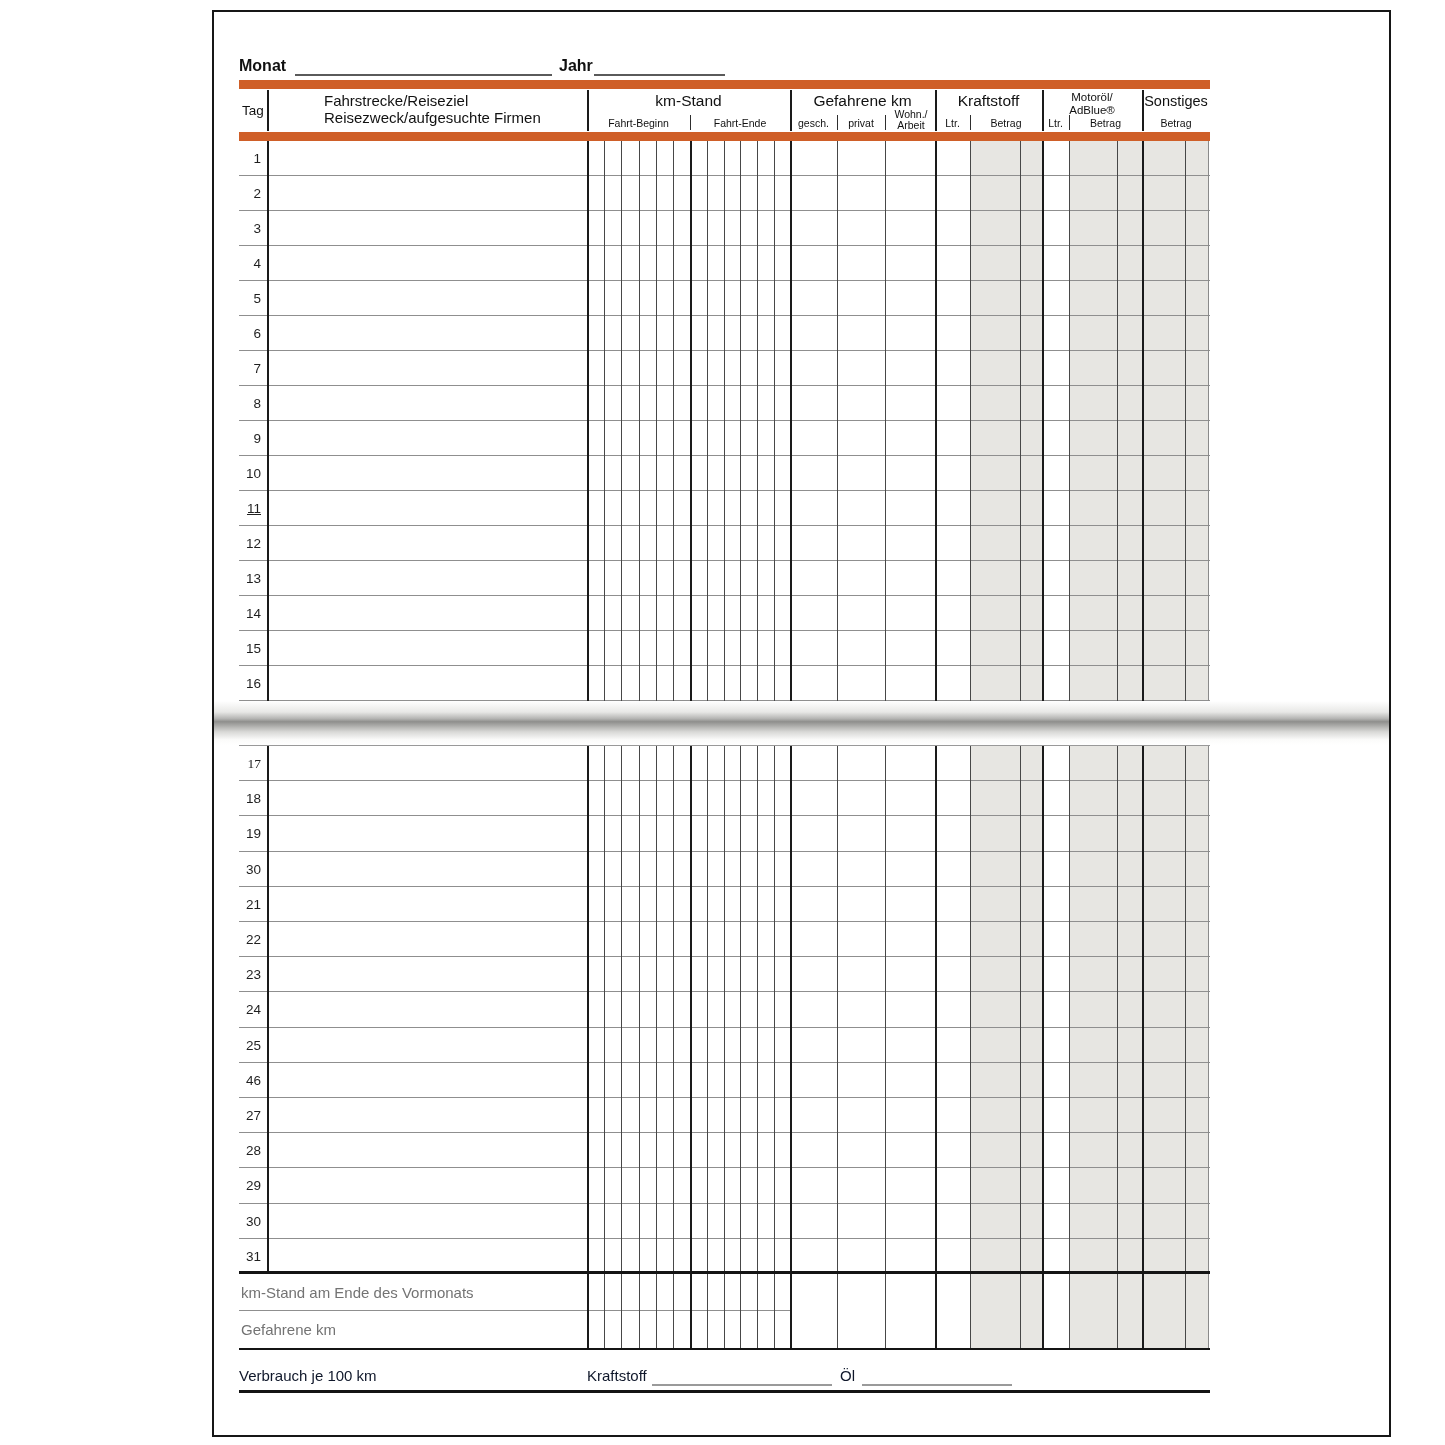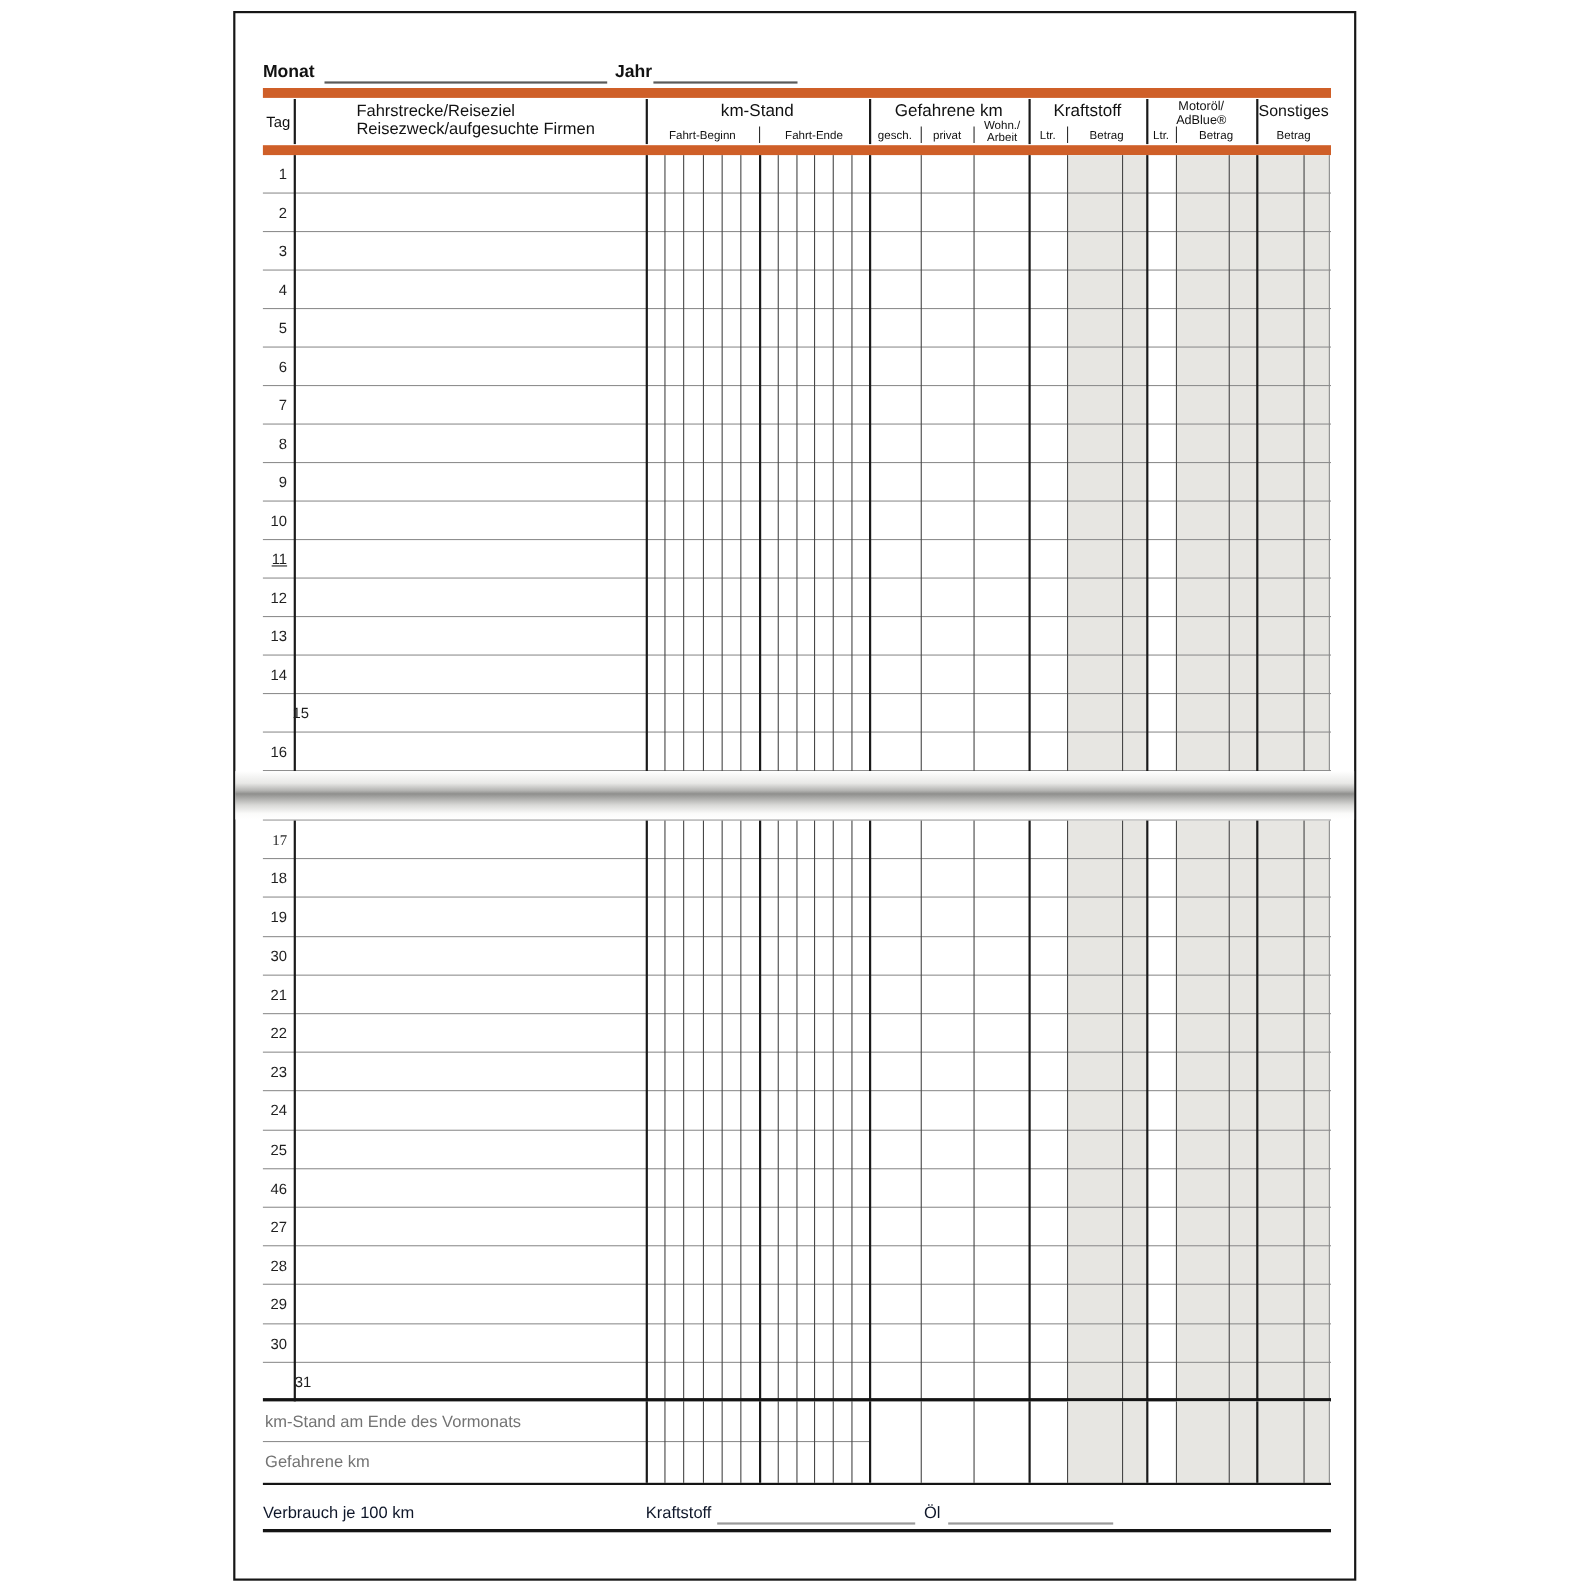--- a/index.html
+++ b/index.html
@@ -1,18 +1,18 @@
 <!DOCTYPE html>
 <html style="--accent: #cf5f28; --shade: #e7e6e2; --fold: #8f8f8d;"><head>
 <meta charset="utf-8">
 <style>
   html,body{margin:0;padding:0;background:#fff;}
   .canvas{position:relative;width:1445px;height:1445px;background:#ffffff;
           font-family:"Liberation Sans",sans-serif;overflow:hidden;}
-  .sheet{position:absolute;left:212px;top:10px;width:1021px;height:1427px;
+  .sheet{position:absolute;left:212px;top:10px;width:1179px;height:1427px;
          border:2px solid #161616;box-sizing:border-box;background:#ffffff;}
   .fieldlbl{position:absolute;font-size:16px;font-weight:bold;color:#111;white-space:nowrap;}
   .rule{position:absolute;height:1.5px;background:#5a5a5a;}
   .rule2{position:absolute;height:2px;background:#9a9a9a;}
   .bar{position:absolute;left:25px;width:971px;height:9px;background:var(--accent);}
   .hdr{position:absolute;left:25px;top:77px;width:971px;height:43px;}
   .hv{position:absolute;top:1px;bottom:1px;width:2px;background:#1a1a1a;}
   .hv2{position:absolute;bottom:2px;height:15px;width:1px;background:#2e2e2e;}
   .hl{position:absolute;top:3px;height:18px;line-height:18px;text-align:center;
       font-size:15.5px;color:#111;white-space:nowrap;}
@@ -147,21 +147,21 @@
         <div class="daynum" style="left: 0px; top: 140px; width: 22px; height: 35px; line-height: 35px;">5</div>
         <div class="daynum" style="left: 0px; top: 175px; width: 22px; height: 35px; line-height: 35px;">6</div>
         <div class="daynum" style="left: 0px; top: 210px; width: 22px; height: 35px; line-height: 35px;">7</div>
         <div class="daynum" style="left: 0px; top: 245px; width: 22px; height: 35px; line-height: 35px;">8</div>
         <div class="daynum" style="left: 0px; top: 280px; width: 22px; height: 35px; line-height: 35px;">9</div>
         <div class="daynum" style="left: 0px; top: 315px; width: 22px; height: 35px; line-height: 35px;">10</div>
         <div class="daynum" style="left: 0px; top: 350px; width: 22px; height: 35px; line-height: 35px; text-decoration: underline;">11</div>
         <div class="daynum" style="left: 0px; top: 385px; width: 22px; height: 35px; line-height: 35px;">12</div>
         <div class="daynum" style="left: 0px; top: 420px; width: 22px; height: 35px; line-height: 35px;">13</div>
         <div class="daynum" style="left: 0px; top: 455px; width: 22px; height: 35px; line-height: 35px;">14</div>
-        <div class="daynum" style="left: 0px; top: 490px; width: 22px; height: 35px; line-height: 35px; margin-left: 20px;">15</div>
+        <div class="daynum" style="left: 0px; top: 490px; width: 22px; height: 35px; line-height: 35px;">15</div>
         <div class="daynum" style="left: 0px; top: 525px; width: 22px; height: 35px; line-height: 35px;">16</div>
       </div>
 
     <div class="fold"></div>
 
     <div id="lower" class="grid topline" style="top:733px;height:529px">
         <div class="shade" style="left: 731px; top: 0px; width: 72px; height: 528px;"></div>
         <div class="shade" style="left: 830px; top: 0px; width: 73px; height: 528px;"></div>
         <div class="shade" style="left: 903px; top: 0px; width: 67px; height: 528px;"></div>
         <div class="hline" style="left: 0px; top: 34px; width: 971px; height: 1px;"></div>
@@ -210,21 +210,21 @@
         <div class="daynum" style="left: 0px; top: 140.8px; width: 22px; height: 35.2px; line-height: 35.2px;">21</div>
         <div class="daynum" style="left: 0px; top: 176px; width: 22px; height: 35.2px; line-height: 35.2px;">22</div>
         <div class="daynum" style="left: 0px; top: 211.2px; width: 22px; height: 35.2px; line-height: 35.2px;">23</div>
         <div class="daynum" style="left: 0px; top: 246.4px; width: 22px; height: 35.2px; line-height: 35.2px;">24</div>
         <div class="daynum" style="left: 0px; top: 281.6px; width: 22px; height: 35.2px; line-height: 35.2px;">25</div>
         <div class="daynum" style="left: 0px; top: 316.8px; width: 22px; height: 35.2px; line-height: 35.2px;">46</div>
         <div class="daynum" style="left: 0px; top: 352px; width: 22px; height: 35.2px; line-height: 35.2px;">27</div>
         <div class="daynum" style="left: 0px; top: 387.2px; width: 22px; height: 35.2px; line-height: 35.2px;">28</div>
         <div class="daynum" style="left: 0px; top: 422.4px; width: 22px; height: 35.2px; line-height: 35.2px;">29</div>
         <div class="daynum" style="left: 0px; top: 457.6px; width: 22px; height: 35.2px; line-height: 35.2px;">30</div>
-        <div class="daynum" style="left: 0px; top: 492.8px; width: 22px; height: 35.2px; line-height: 35.2px; margin-left: 22px;">31</div>
+        <div class="daynum" style="left: 0px; top: 492.8px; width: 22px; height: 35.2px; line-height: 35.2px;">31</div>
       </div>
 
     <div class="thick" style="top:1259px;height:3px"></div>
 
     <div id="special" class="grid" style="top:1262px;height:74px">
       <div class="sumlbl" style="top:0">km-Stand am Ende des Vormonats</div>
       <div class="sumlbl" style="top:37px">Gefahrene km</div>
     <div class="shade" style="left: 731px; top: 0px; width: 72px; height: 74px;"></div>
         <div class="shade" style="left: 830px; top: 0px; width: 73px; height: 74px;"></div>
         <div class="shade" style="left: 903px; top: 0px; width: 67px; height: 74px;"></div>

